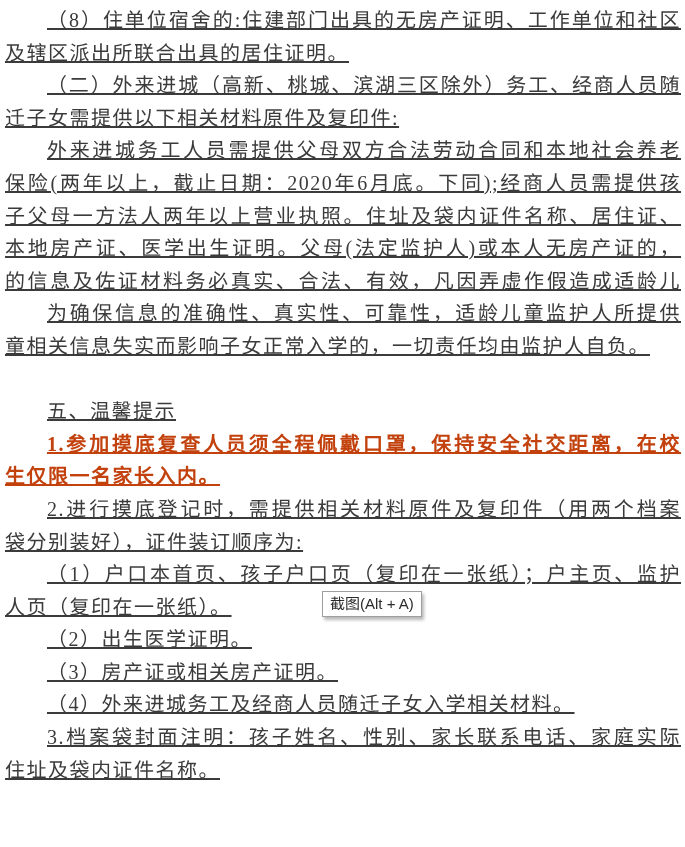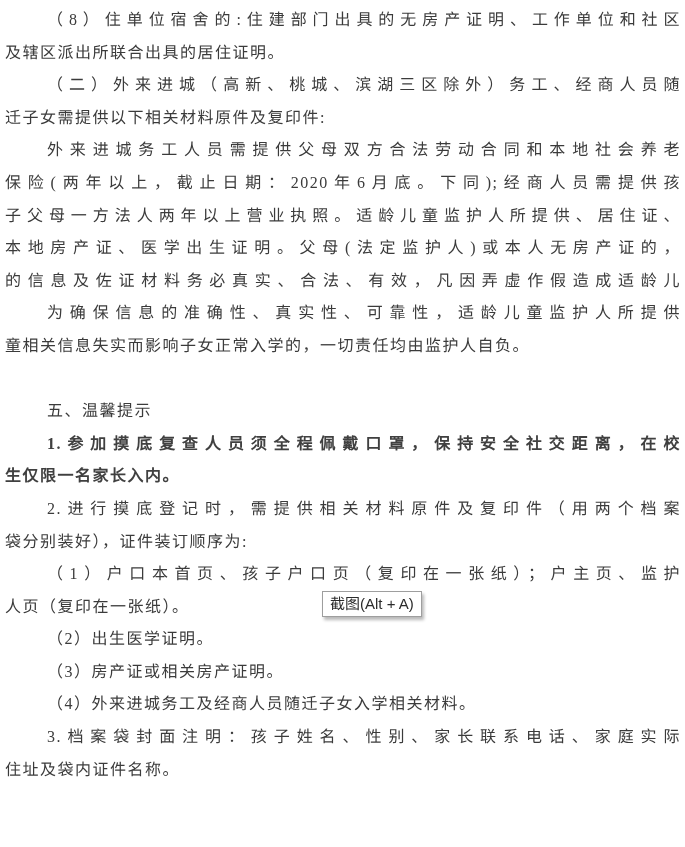--- a/index.html
+++ b/index.html
@@ -12,33 +12,34 @@
   }
   #doc{
     position:absolute;
     left:5px;top:4px;
     width:676px;
     color:#3b3b3b;
   }
   .line{
     height:32.6px;
     line-height:32.6px;
-    font-size:16px;
+    font-size:20px;
     letter-spacing:1.5px;
     white-space:nowrap;
+    text-decoration:underline;
   }
   .line.fill{
     white-space:normal;
     text-align:justify;
     text-align-last:justify;
   }
   .line.indent{ padding-left:42px; }
   .line.indent.fill{ padding-left:0; text-indent:42px; }
   .line.red{
-    color:#404040;
+    color:#c2410c;
     font-weight:bold;
   }
   .line.blank{ }
   #tooltip{
     position:absolute;
     left:322px;top:591px;
     height:19px;
     padding:2px 7px 3px 7px;
     background:#ffffff;
     border:1px solid #9e9e9e;
@@ -53,21 +54,21 @@
 </head>
 <body>
 
 <div id="doc">
     <div class="line indent fill">（8）住单位宿舍的:住建部门出具的无房产证明、工作单位和社区</div>
     <div class="line">及辖区派出所联合出具的居住证明。</div>
     <div class="line indent fill">（二）外来进城（高新、桃城、滨湖三区除外）务工、经商人员随</div>
     <div class="line">迁子女需提供以下相关材料原件及复印件:</div>
     <div class="line indent fill">外来进城务工人员需提供父母双方合法劳动合同和本地社会养老</div>
     <div class="line fill">保险(两年以上，截止日期：2020年6月底。下同);经商人员需提供孩</div>
-    <div class="line fill">子父母一方法人两年以上营业执照。适龄儿童监护人所提供、居住证、</div>
+    <div class="line fill">子父母一方法人两年以上营业执照。住址及袋内证件名称、居住证、</div>
     <div class="line fill">本地房产证、医学出生证明。父母(法定监护人)或本人无房产证的，</div>
     <div class="line fill">的信息及佐证材料务必真实、合法、有效，凡因弄虚作假造成适龄儿</div>
     <div class="line indent fill">为确保信息的准确性、真实性、可靠性，适龄儿童监护人所提供</div>
     <div class="line">童相关信息失实而影响子女正常入学的，一切责任均由监护人自负。</div>
     <div class="line blank"></div>
     <div class="line indent">五、温馨提示</div>
     <div class="line indent fill red">1.参加摸底复查人员须全程佩戴口罩，保持安全社交距离，在校</div>
     <div class="line red">生仅限一名家长入内。</div>
     <div class="line indent fill">2.进行摸底登记时，需提供相关材料原件及复印件（用两个档案</div>
     <div class="line">袋分别装好），证件装订顺序为:</div>

